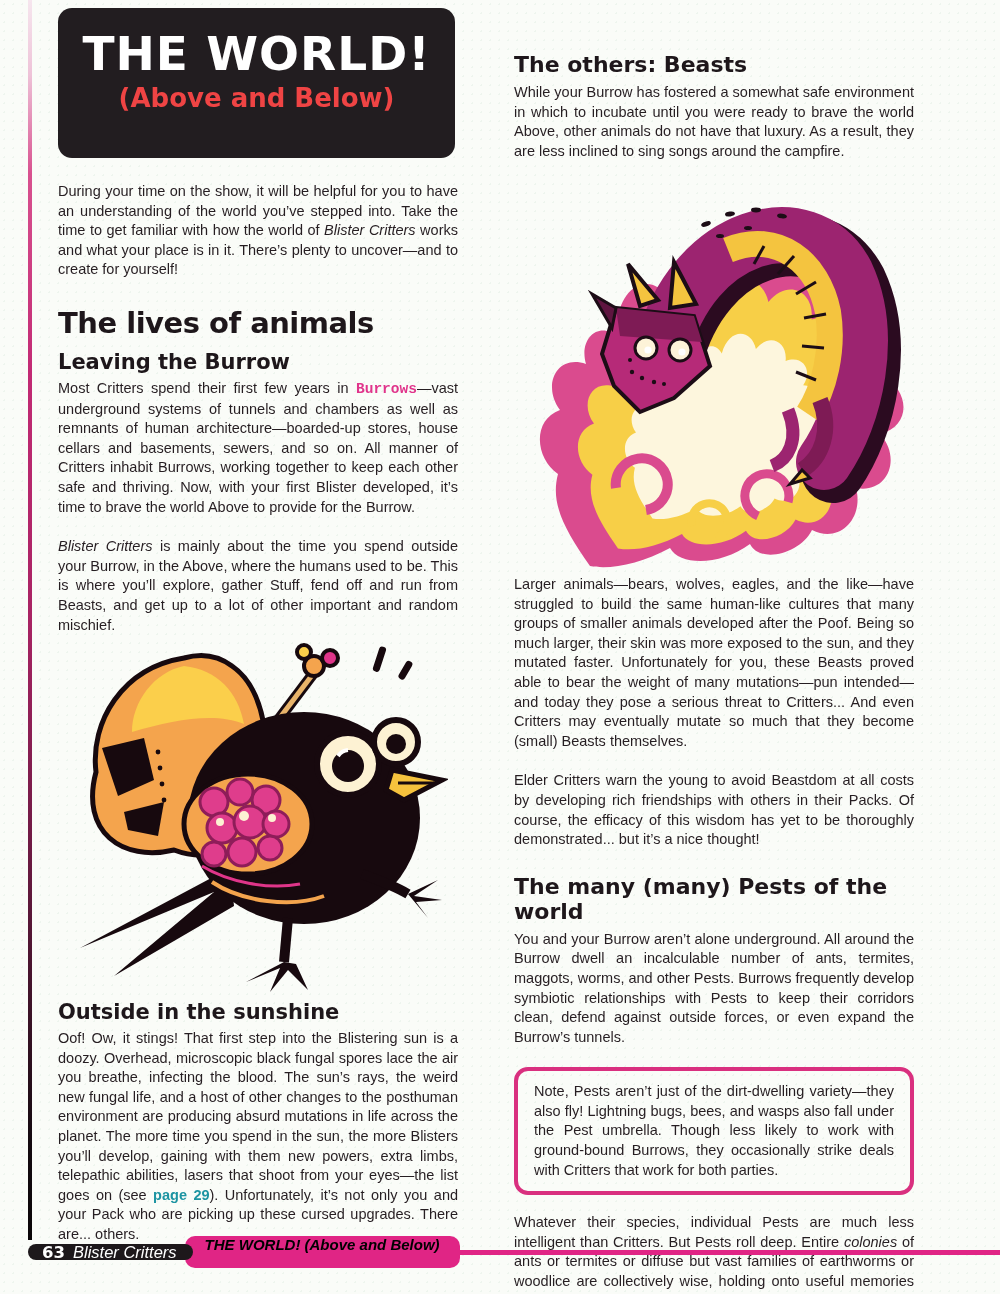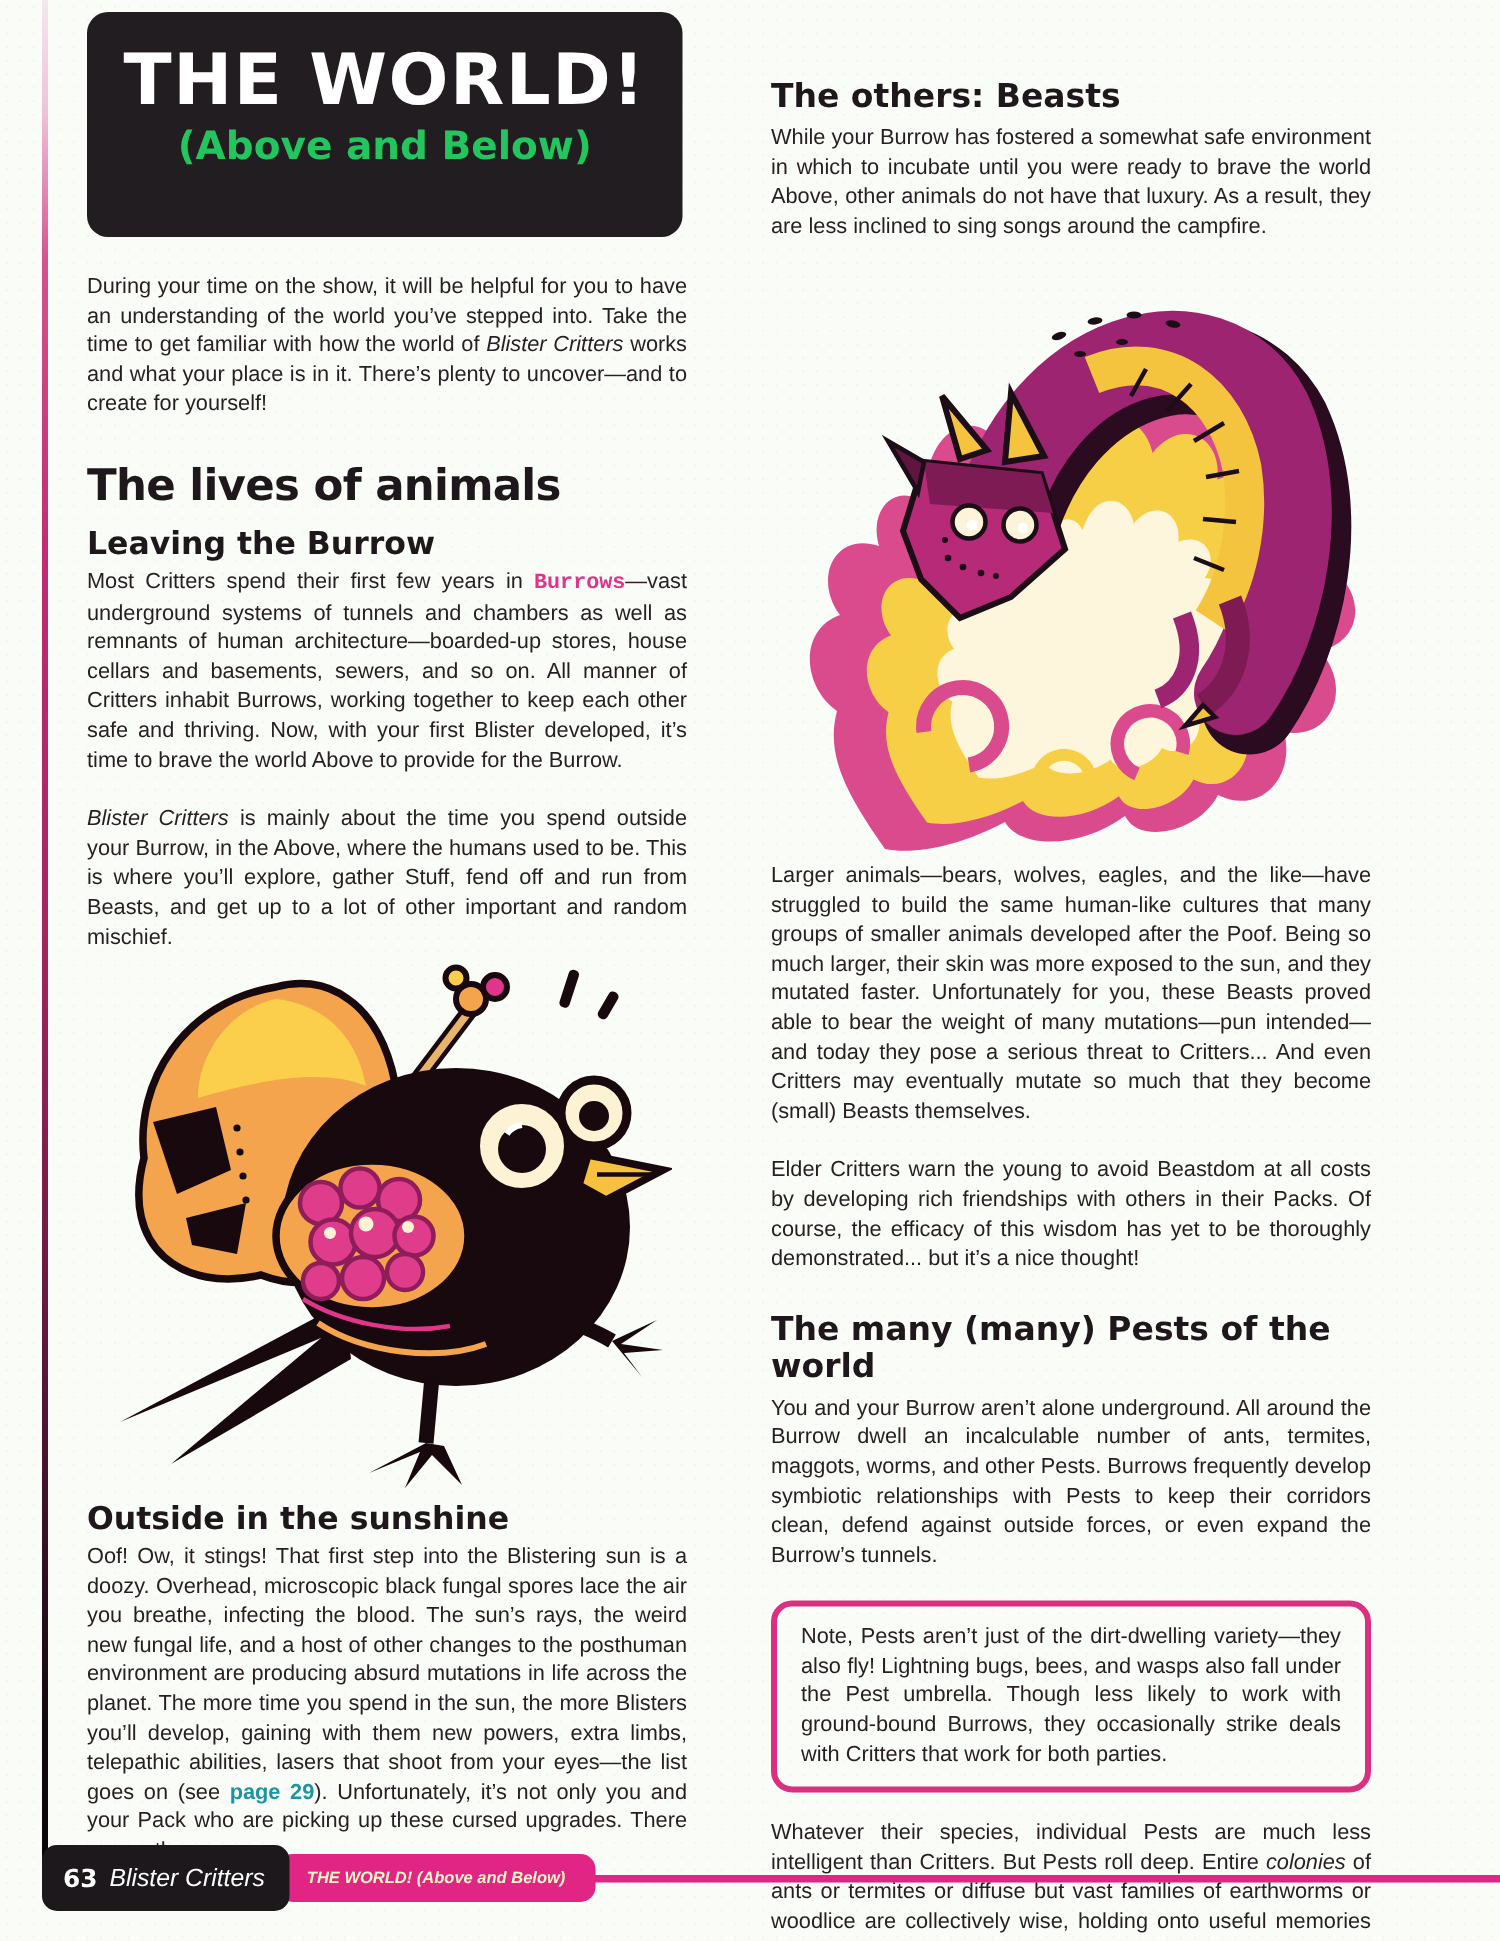--- a/index.html
+++ b/index.html
@@ -19,21 +19,21 @@
     position:absolute;left:58px;top:8px;width:397px;height:150px;
     background:#221d20;border-radius:14px;text-align:center;
   }
   .header-title{
     font-family:"DejaVu Sans", sans-serif;
     font-size:47px;font-weight:800;color:#ffffff;letter-spacing:1px;
     margin:0;padding-top:22px;line-height:1;
   }
   .header-sub{
     font-family:"DejaVu Sans", sans-serif;
-    font-size:26px;font-weight:800;color:#22c55e;margin:0;padding-top:8px;line-height:1;
+    font-size:26px;font-weight:800;color:#ef4444;margin:0;padding-top:8px;line-height:1;
   }
   .col{position:absolute;width:400px;}
   .col-left{left:58px;top:182px;}
   .col-right{left:514px;top:52px;}
   p.body{
     font-size:14.5px;line-height:19.6px;text-align:justify;margin:0 0 20px 0;
   }
   p.body.single{text-align:left;}
   h1.big{
     font-family:"DejaVu Sans", sans-serif;
@@ -56,29 +56,29 @@
   }
   .note-box p.body{margin:0;}
   .illus{position:absolute;}
   .illus-beast{left:520px;top:158px;width:408px;height:412px;}
   .illus-bird{left:62px;top:630px;width:386px;height:364px;}
   .footer{
     position:absolute;left:28px;top:1236px;width:972px;height:32px;
     display:flex;align-items:center;
   }
   .footer-black{
-    background:#1d181b;border-radius:10px;height:44px;display:flex;align-items:center;
+    background:#1d181b;border-radius:10px;height:16px;display:flex;align-items:center;
     padding:0 16px 0 14px;color:#fff;gap:8px;z-index:2;
   }
   .footer-pagenum{font-weight:800;font-size:16.5px;font-family:"DejaVu Sans", sans-serif;}
   .footer-book{font-style:italic;font-size:16.5px;}
   .footer-pink{
-    background:#e02585;border-radius:10px;height:32px;display:flex;align-items:center;
-    padding:0 20px;color:#fef9c3;margin-left:-8px;z-index:1;
-    font-style:italic;font-size:11px;font-weight:600;white-space:nowrap;
+    background:#e02585;border-radius:10px;height:32px;display:flex;
+    padding:0 20px;color:#000000;margin-left:-8px;z-index:1;
+    font-style:italic;font-size:15px;font-weight:600;white-space:nowrap;
   }
   .footer-line{height:5px;background:#e02585;flex:1;margin-left:-4px;}
 </style>
 </head>
 <body>
 
 <div class="page">
 
   <div class="edge-line"></div>
 

